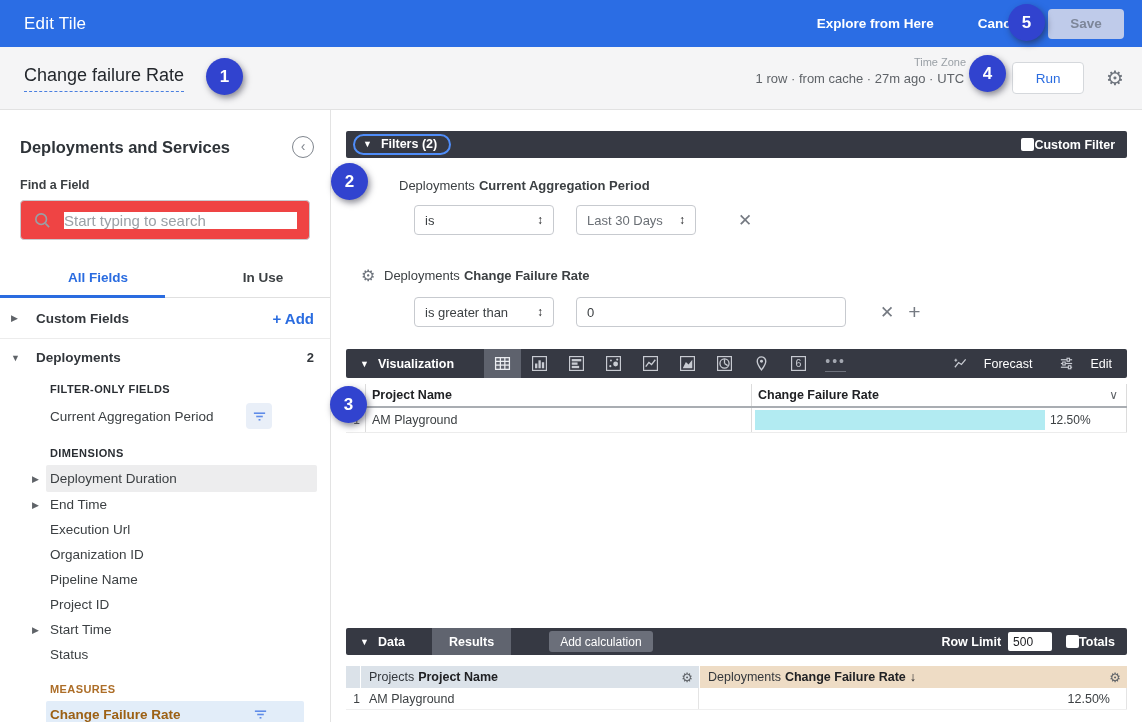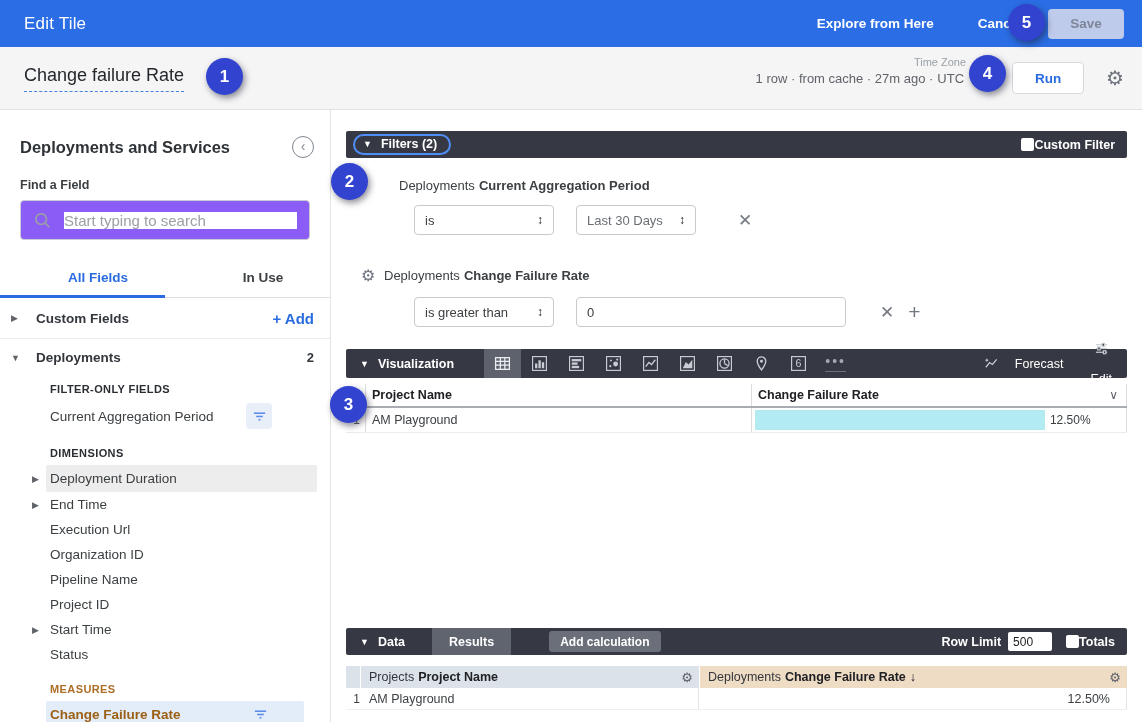--- a/index.html
+++ b/index.html
@@ -14,34 +14,34 @@
   .save-btn { margin-left:26px; width:76px; height:30px; background:#bfcbea; color:#7d8699; border:none; border-radius:4px; font-size:13.5px; font-weight:bold; font-family:inherit; }
 
   
   .titlebar { height:63px; background:#f5f5f6; border-bottom:1px solid #e2e2e2; display:flex; align-items:center; padding:0 18px 0 24px; }
   .tile-title { font-size:18px; color:#24282d; border-bottom:1px dashed #4a7fe0; padding-bottom:5px; }
   .titlebar .spacer { flex:1; }
   .status-text { font-size:13px; color:#5f6368; white-space:nowrap; }
   .tz-wrap { position:relative; display:inline-block; margin-left:4px; }
   .tz-label { position:absolute; top:-13px; right:-2px; font-size:11px; color:#9aa0a6; white-space:nowrap; }
   .tz-value { font-size:13px; color:#5f6368; }
-  .run-btn { margin-left:48px; width:72px; height:32px; background:#fff; border:1px solid #d5d8dc; border-radius:4px; color:#2a6ce0; font-size:13.5px; font-weight:bold; font-family:inherit; }
+  .run-btn { margin-left:48px; width:72px; height:32px; background:#fff; border:1px solid #d5d8dc; border-radius:4px; color:#2a6ce0; font-size:13.5px; font-weight:normal; font-family:inherit; }
   .gear { color:#6e747d; font-size:20px; line-height:1; margin-left:22px; cursor:pointer; }
 
   
   .app { display:flex; height:612px; }
   .sidebar { width:331px; border-right:1px solid #e3e3e3; background:#fff; overflow:hidden; flex:none; }
   .main { flex:1; display:flex; flex-direction:column; padding:21px 15px 12px 15px; background:#fff; }
 
   
   .sb-head { display:flex; align-items:center; justify-content:space-between; padding:26px 16px 0 20px; }
   .sb-title { font-size:16.5px; font-weight:bold; color:#2e3338; }
   .collapse-btn { width:22px; height:22px; border:1.5px solid #80868e; border-radius:50%; color:#80868e; font-size:14px; display:flex; align-items:center; justify-content:center; cursor:pointer; line-height:1; padding-bottom:2px; }
   .find-label { margin:20px 0 8px 20px; font-size:12.5px; font-weight:bold; color:#3c4043; }
-  .search-box { margin:0 20px; height:40px; border:1px solid #c9ccd0; border-radius:4px; display:flex; align-items:center; padding:0 12px; gap:12px; background:#8b5cf6; }
+  .search-box { margin:0 20px; height:40px; border:1px solid #c9ccd0; border-radius:4px; display:flex; align-items:center; padding:0 12px; gap:12px; background:#ef4444; }
   .search-box input { border:none; outline:none; flex:1; font-size:15px; font-family:inherit; color:#3c4043; }
   .search-box input::placeholder { color:#9aa0a6; }
   .sb-tabs { margin-top:24px; display:flex; position:relative; border-bottom:1px solid #e0e0e0; height:34px; }
   .sb-tab { width:50%; text-align:center; font-size:13.5px; font-weight:bold; color:#3c4043; cursor:pointer; padding-top:6px;padding-left:31px; }
   .sb-tab.active { color:#2a6ce0; }
   .tab-underline { position:absolute; left:0; bottom:-1px; width:50%; height:3px; background:#2a6ce0; }
 
   .sb-row { display:flex; align-items:center; position:relative; font-size:13.5px; color:#3c4043; }
   .caret { color:#5f6368; font-size:9px; width:10px; display:inline-block; }
   .row-custom { height:41px; padding:0 16px 0 11px; border-bottom:1px solid #ececec; }
@@ -92,41 +92,41 @@
   .x-icon { color:#757a82; font-size:17px; cursor:pointer; }
   .plus-icon { color:#757a82; font-size:21px; cursor:pointer; margin-left:-8px; }
 
   
   .viz-bar { height:29px; margin-top:22px; }
   .icon-strip { display:flex; margin-left:30px; height:29px; }
   .icon-slot { width:37px; height:29px; display:flex; align-items:center; justify-content:center; cursor:pointer; }
   .icon-slot.selected { background:#5e626d; }
   .more-dots { color:#a3a7b0; font-size:14px; letter-spacing:2px; border-bottom:1px solid #6d717c; line-height:10px; padding-bottom:5px; }
   .bar-action { display:flex; align-items:center; gap:16px; color:#fff; font-size:12.5px; margin-right:15px; cursor:pointer; white-space:nowrap; }
-  .bar-action + .bar-action { margin-left:12px;flex-direction:column; }
+  .bar-action + .bar-action { margin-left:12px; }
 
   
   .viz-table { margin-top:6px; flex:none; }
   .vt-header { display:flex; border-bottom:2px solid #a9adb2; height:24px; align-items:center; font-size:12.5px; font-weight:bold; color:#202124; }
   .vt-gutter { width:20px; border-right:1px solid #dcdcdc; height:100%; flex:none; }
   .vt-col1 { width:385px; padding-left:6px; flex:none; }
   .vt-col2 { flex:1; padding-left:6px; display:flex; align-items:center; border-left:1px solid #dcdcdc; height:100%; border-right:1px solid #dcdcdc; }
   .vt-chevron { margin-left:auto; color:#5f6368; font-size:12px; margin-right:8px; font-weight:normal; }
   .vt-row { display:flex; height:25px; align-items:center; font-size:12.5px; color:#3c4043; border-bottom:1px solid #ececec; }
   .vt-row .vt-gutter { text-align:right; padding-right:5px; color:#5f6368; font-size:12px; line-height:24px; }
   .bar-cell { display:flex; align-items:center; gap:5px; width:100%; padding:2px 4px 2px 1px; }
   .cyan-bar { height:20px; background:#b2ebf2; }
   .bar-val { font-size:12px; color:#3c4043; white-space:nowrap; }
 
   .main-spacer { flex:1; }
 
   
   .data-bar { height:27px; }
   .results-tab { height:27px; background:#60646f; display:flex; align-items:center; padding:0 17px; margin-left:27px; font-size:12.5px; font-weight:bold; cursor:pointer; }
-  .addcalc-btn { height:21px; background:#6b6f7a; border:none; border-radius:3px; color:#fff; font-size:12px; font-weight:bold; font-family:inherit; padding:0 11px; margin-left:38px; cursor:pointer; }
+  .addcalc-btn { height:21px; background:#6b6f7a; border:none; border-radius:3px; color:#fff; font-size:12px; font-weight:normal; font-family:inherit; padding:0 11px; margin-left:38px; cursor:pointer; }
   .rowlimit-label { font-size:12.5px; font-weight:bold; margin-right:7px; }
   .rowlimit-input { width:44px; height:19px; border:none; border-radius:2px; font-size:12px; font-family:inherit; padding:0 5px; color:#202124; margin-right:14px; }
 
   
   .data-table { margin-top:11px; }
   .dt-header { display:flex; height:22px; font-size:12.5px; align-items:center; gap:1px; }
   .dt-gutter-h { width:14px; height:100%; background:#dbe2e9; flex:none; }
   .dt-col1h { width:338px; height:100%; background:#dbe2e9; display:flex; align-items:center; padding:0 6px 0 8px; flex:none; }
   .dt-col2h { flex:1; height:100%; background:#eedcc5; display:flex; align-items:center; padding:0 6px 0 8px; }
   .dt-view { margin-right:4px; color:#33373c; }

